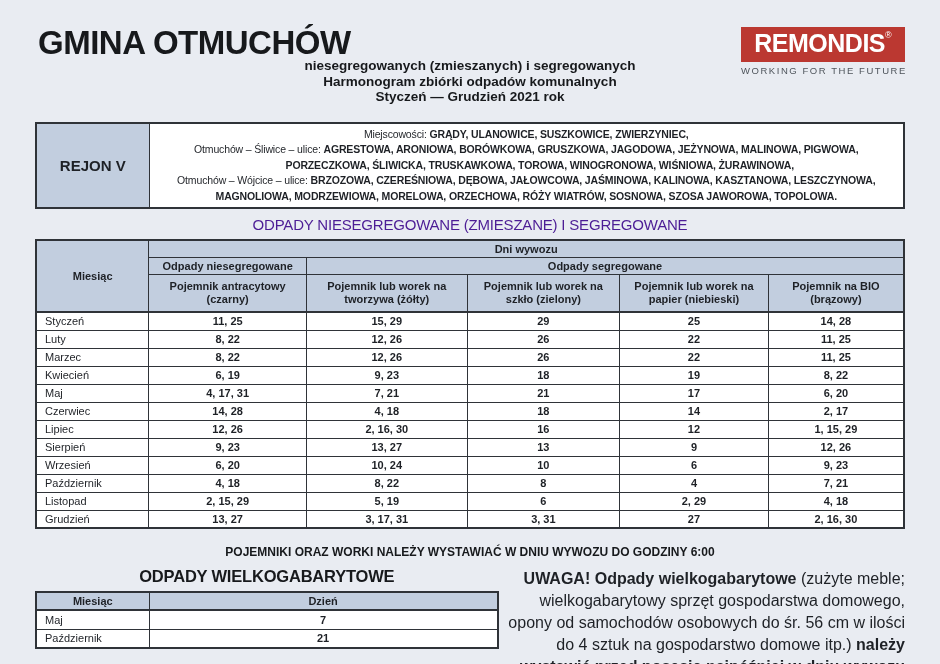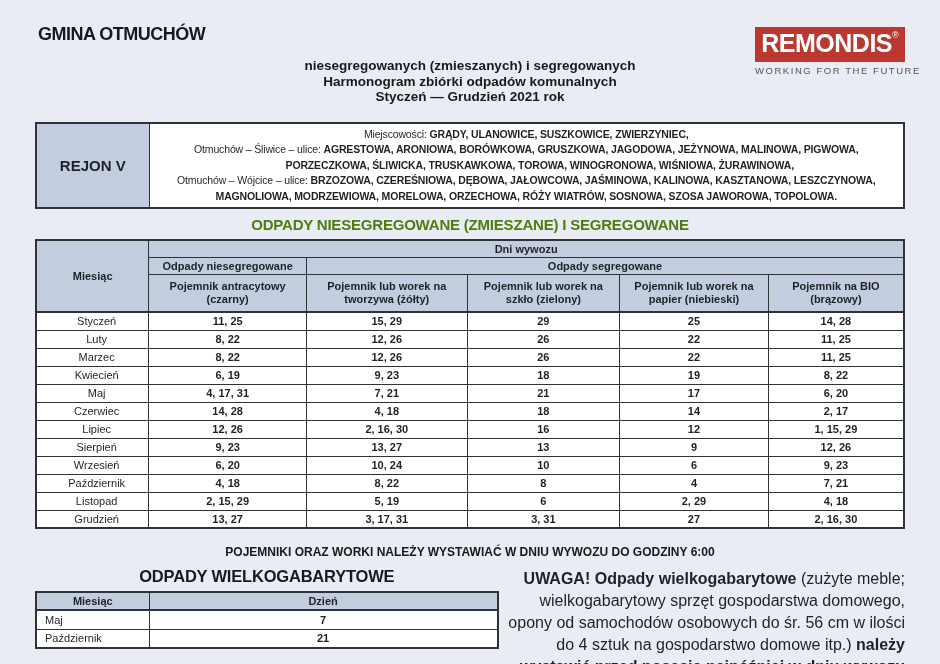--- a/index.html
+++ b/index.html
@@ -9,28 +9,28 @@
     font-family:"Liberation Sans", sans-serif;
     color:#1e2126;
     overflow:hidden;
   }
   .page { width:940px; height:664px; padding:0 35px; position:relative; }
 
   
   .header { position:relative; height:122px; }
   .municipality {
     position:absolute; left:3px; top:24px;
-    font-size:18px; font-weight:700; letter-spacing:-0.5px; color:#17191c;
+    font-size:33px; font-weight:700; letter-spacing:-0.5px; color:#17191c;
   }
   .schedule-title {
     position:absolute; left:0; right:0; top:58px;
     text-align:center; font-size:13.5px; font-weight:700; line-height:15.5px;
     color:#17191c;
   }
-  .logo { position:absolute; right:0; top:27px; width:150px; }
+  .logo { position:absolute; right:0; top:27px; width:164px; }
   .logo-box {
     background:#bb3831; color:#fff; text-align:center;
     padding:2px 6px 4px; position:relative;
   }
   .logo-wordmark { font-size:25px; font-weight:700; letter-spacing:-0.5px; }
   .logo-reg { font-size:9px; vertical-align:top; position:relative; top:1px; }
   .logo-tagline {
     margin-top:3px; font-size:9.5px; letter-spacing:1.55px;
     color:#4e545b; font-weight:400; white-space:nowrap;
   }
@@ -49,36 +49,36 @@
     font-weight:700; font-size:15px;
   }
   .rejon-desc {
     background:#fff; text-align:center; padding:3px 2px;
     font-size:10.5px; line-height:15.4px; letter-spacing:-0.15px;
   }
   .rejon-line { white-space:nowrap; }
 
   
   .section-title {
-    text-align:center; font-size:15px; font-weight:700;
-    margin:7px 0 6px; letter-spacing:-0.2px; color:#4d7c0f;
+    text-align:center; font-size:15px; font-weight:400;
+    margin:7px 0 6px; letter-spacing:-0.2px; color:#4c1d95;
   }
   .footer-note {
     text-align:center; font-size:12px; font-weight:700;
     margin:16px 0 6px; color:#17191c;
   }
 
   
   .main-table th { font-size:11px; padding:1px 2px; }
   .main-table thead tr.r1 th { height:17px; }
   .main-table thead tr.r2 th { height:17px; }
   .main-table thead tr.r3 th { height:38px; line-height:12.5px; }
   .main-table thead { border-bottom:2px solid #2f3338; }
   .main-table tbody td { height:18px; font-size:11px; background:#fff; }
-  .main-table td.month { text-align:center; padding-left:8px; font-weight:400; }
+  .main-table td.month { text-align:left; padding-left:8px; font-weight:400; }
   .main-table td.val { text-align:center; font-weight:700; }
 
   
   .bottom { display:flex; justify-content:space-between; margin-top:2px; }
   .bottom-left { width:470px; }
   .bulky-title {
     text-align:center; font-size:16.5px; font-weight:700;
     margin:2px 0 5px; letter-spacing:-0.2px; color:#17191c;
   }
   .bulky-table th { font-size:11px; height:18px; }

